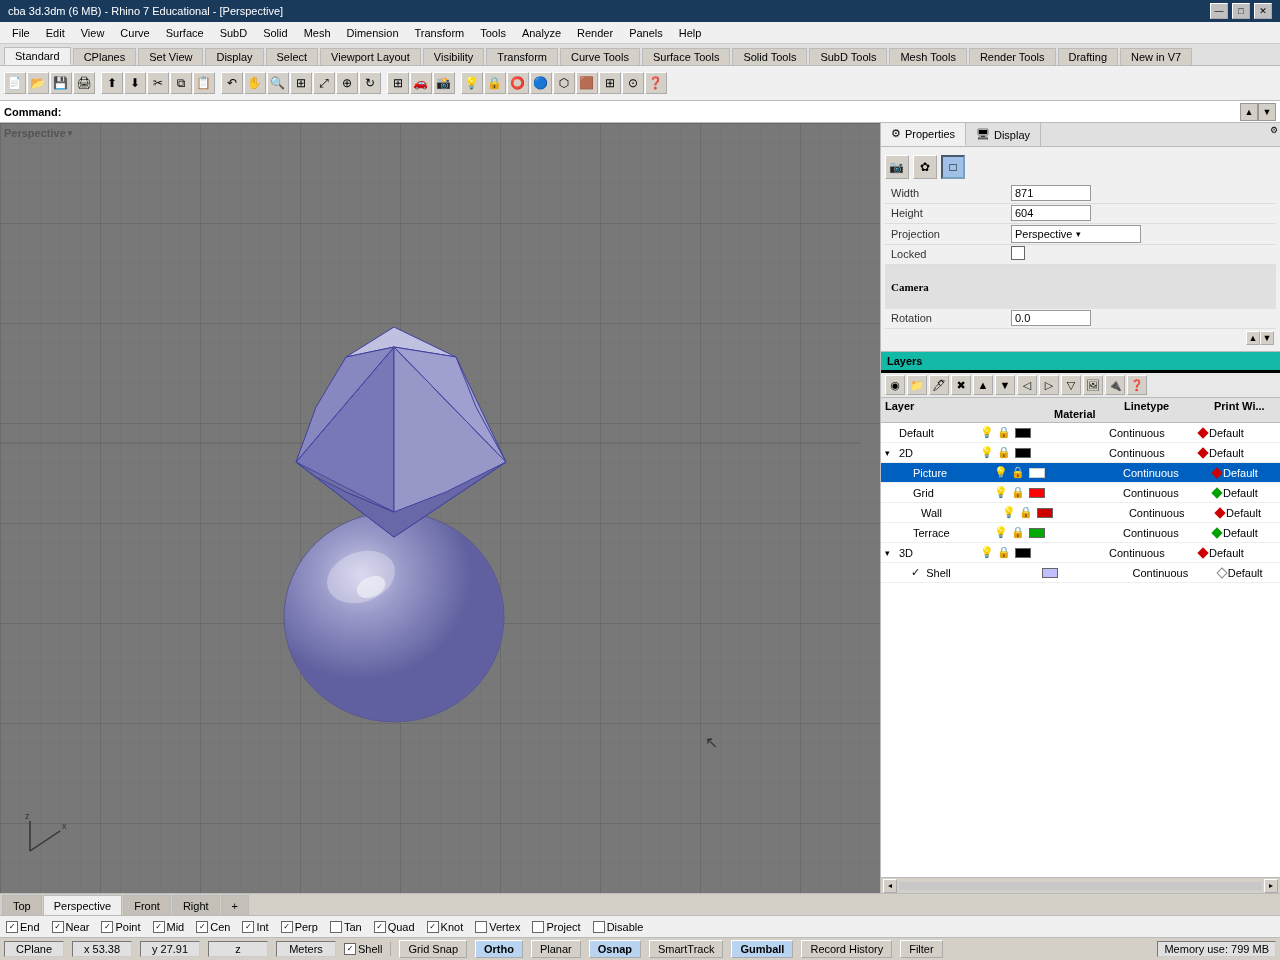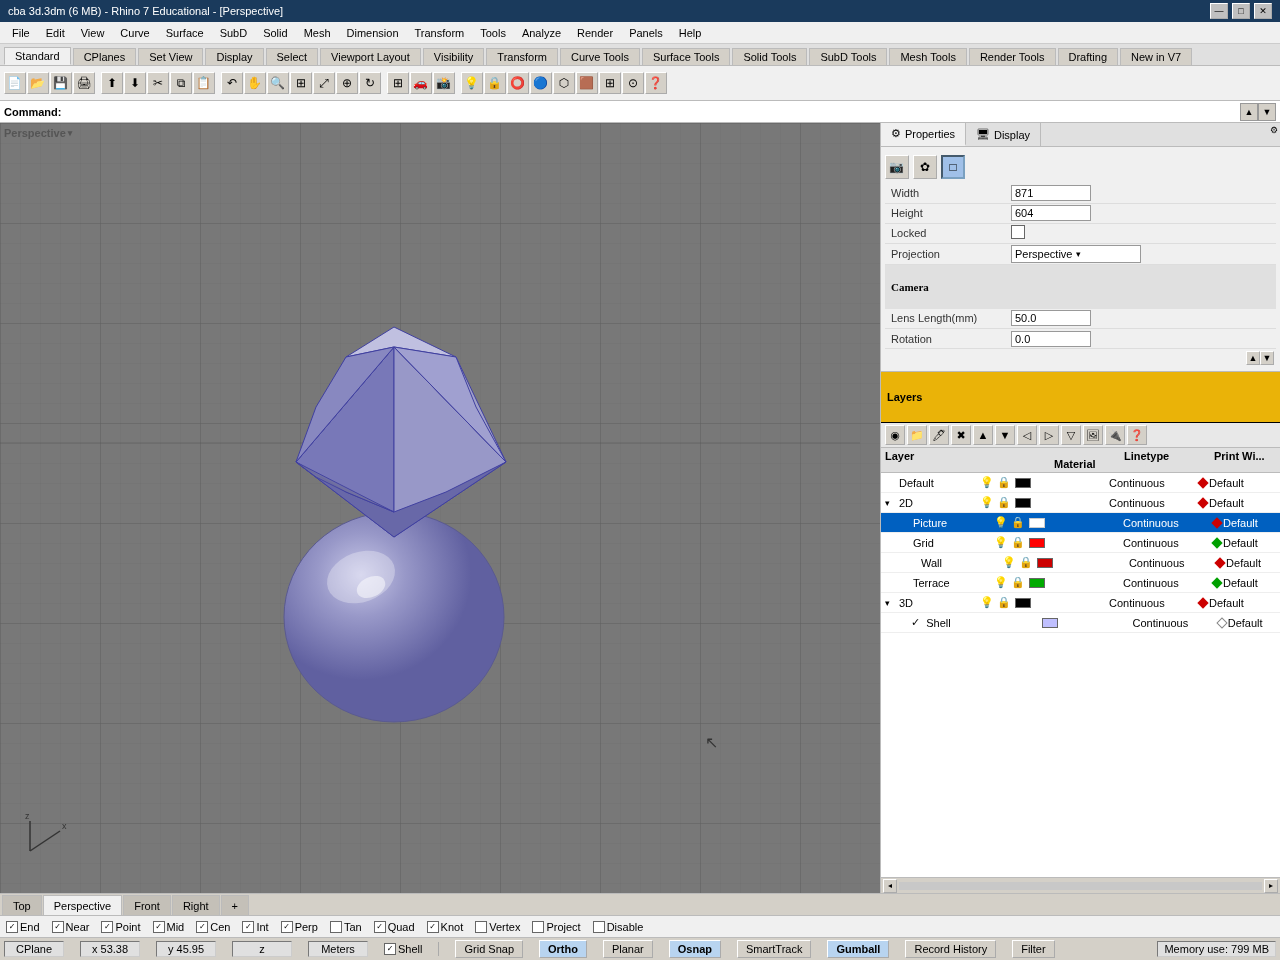--- a/index.html
+++ b/index.html
@@ -224,25 +224,25 @@
     }
 
     
     #layers-section {
       flex: 1;
       display: flex;
       flex-direction: column;
       overflow: hidden;
     }
     #layers-header {
-      background: #eab308;
-      padding: 19px 6px;
+      background: #14b8a6;
+      padding: 3px 6px;
       font-weight: bold;
       font-size: 11px;
-      border-bottom: 1px solid #000000;
+      border-bottom: 3px solid #000000;
     }
     #layers-toolbar {
       display: flex;
       padding: 2px 4px;
       gap: 2px;
       background: #e8e8e8;
       border-bottom: 1px solid #bbb;
       flex-wrap: wrap;
     }
     .layers-tb-btn {
@@ -361,21 +361,21 @@
     .snap-cb.checked::after { content: '✓'; font-size: 8px; }
 
     
     #status-bar {
       background: #d4d0c8;
       height: 22px;
       border-top: 1px solid #bbb;
       display: flex;
       align-items: center;
       padding: 0 4px;
-      gap: 16px;
+      gap: 8px;
       font-size: 11px;
     }
     .status-item {
       padding: 1px 6px;
       border: 1px inset #ccc;
       background: #e0e0e0;
       min-width: 60px;
       text-align: center;
     }
     .status-btn {
@@ -602,40 +602,36 @@
         <tbody>
             <tr class="prop-row">
           <td>Width</td>
           <td><input class="prop-input" type="text" value="871" style=""></td>
         </tr>
         <tr class="prop-row">
           <td>Height</td>
           <td><input class="prop-input" type="text" value="604" style=""></td>
         </tr>
         <tr class="prop-row">
-          <td>Locked</td>
-          <td>
-            <div class="prop-checkbox"></div>
-          </td>
-        </tr>
-        <tr class="prop-row">
           <td>Projection</td>
           <td>
             <div class="prop-dropdown">
               <span>Perspective</span>
               <span class="dd-arrow">▾</span>
             </div>
           </td>
         </tr>
+        <tr class="prop-row">
+          <td>Locked</td>
+          <td>
+            <div class="prop-checkbox"></div>
+          </td>
+        </tr>
         <tr>
           <td colspan="2" class="prop-section-header">Camera</td>
-        </tr>
-        <tr class="prop-row">
-          <td>Lens Length(mm)</td>
-          <td><input class="prop-input" type="text" value="50.0" style=""></td>
         </tr>
         <tr class="prop-row">
           <td>Rotation</td>
           <td><input class="prop-input" type="text" value="0.0" style=""></td>
         </tr>
       </tbody>
         </table>
 
       <div style="display:flex;justify-content:flex-end;padding:2px;">
         <div style="font-size:9px;cursor:pointer;background:#d4d0c8;border:1px outset #fff;width:14px;height:14px;display:flex;align-items:center;justify-content:center;">▲</div>
@@ -883,21 +879,21 @@
   </div>
   <div class="snap-item">
     <div class="snap-cb"></div>
     <span>Disable</span>
   </div>
 </div>
 
 <div id="status-bar">
   <div class="status-item">CPlane</div>
   <div class="status-item">x 53.38</div>
-  <div class="status-item">y 45.95</div>
+  <div class="status-item">y 27.91</div>
   <div class="status-item">z</div>
   <div class="status-item">Meters</div>
   <div class="snap-item">
     <div class="snap-cb checked"></div>
     <span>Shell</span>
   </div>
   <div class="status-sep"></div>
   <div class="status-btn">Grid Snap</div>
   <div class="status-btn active">Ortho</div>
   <div class="status-btn">Planar</div>

